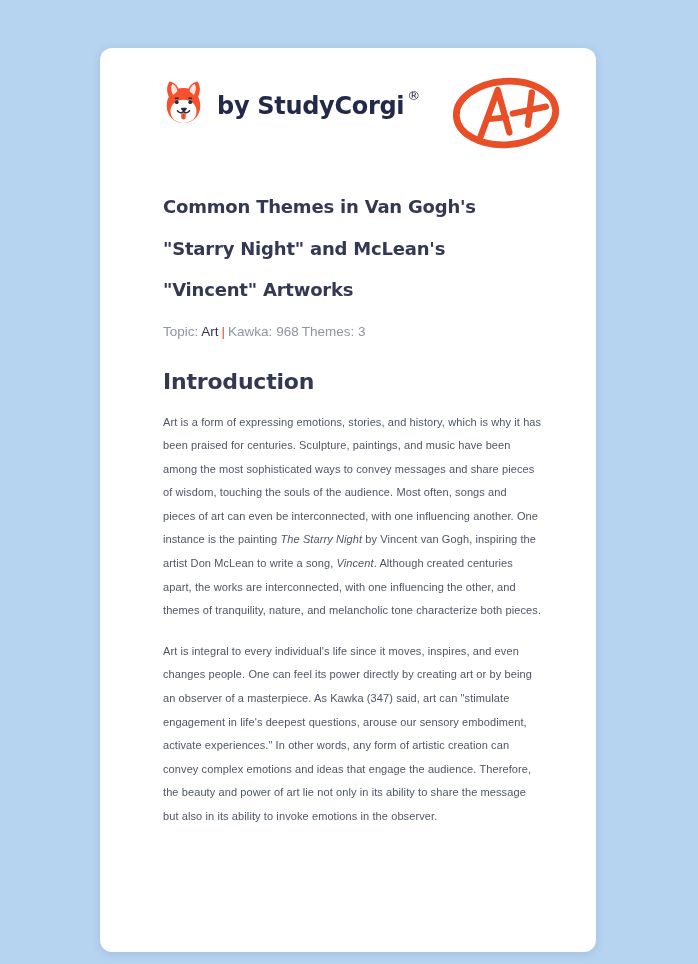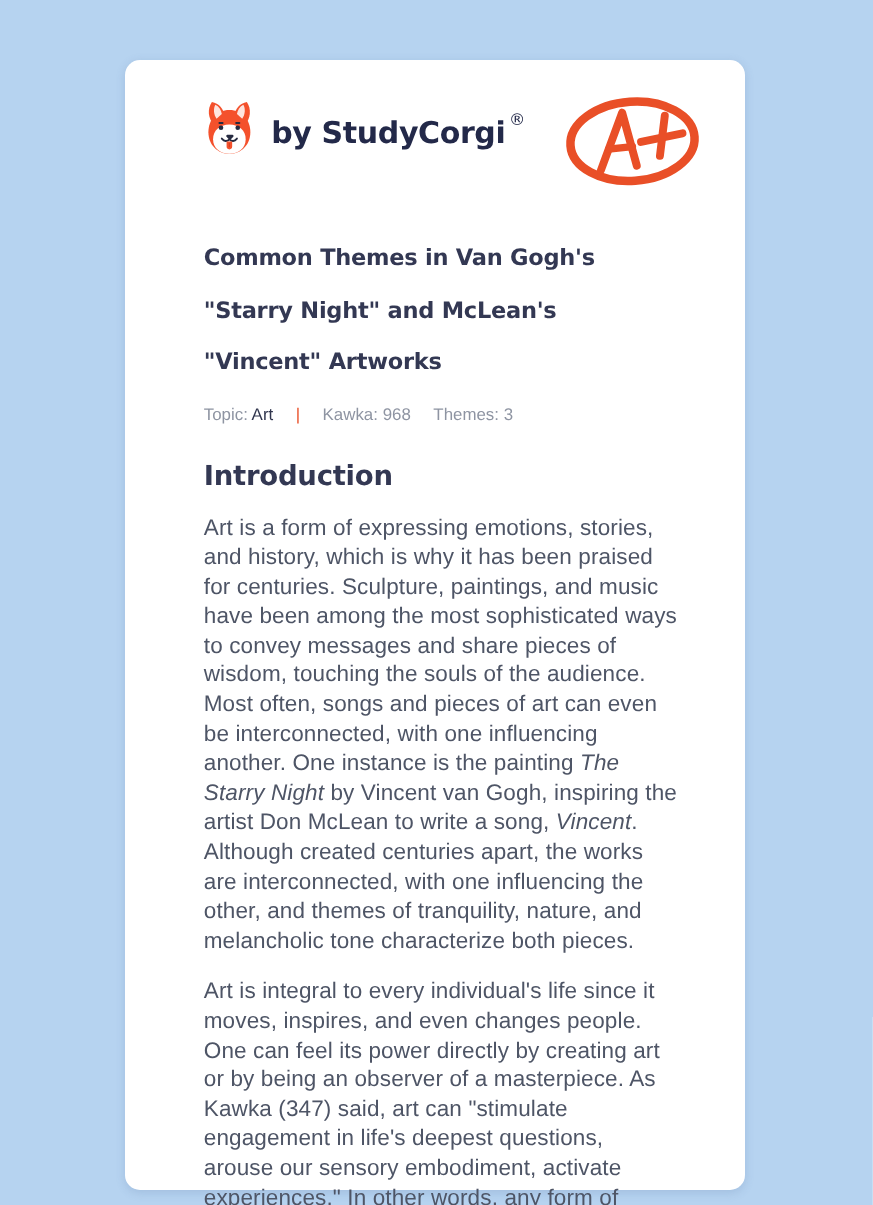--- a/index.html
+++ b/index.html
@@ -74,41 +74,41 @@
     color: var(--heading-navy);
     letter-spacing: -0.2px;
     max-width: 520px;
   }
   .meta {
     margin-top: 13px;
     font-size: 13.5px;
     color: var(--meta-gray);
     display: flex;
     align-items: center;
-    gap: 18px;
+    gap: 3px;
   }
   .meta .topic-link {
     color: #30354d;
     text-decoration: none;
     cursor: pointer;
   }
   .meta .sep { color: var(--accent-orange); }
   .meta .pair { white-space: nowrap; }
   h2.section-heading {
     margin: 30px 0 0;
     font-family: "DejaVu Sans", sans-serif;
     font-weight: 700;
     font-size: 22px;
     color: var(--heading-navy);
     letter-spacing: -0.2px;
   }
   .article-section + .article-section h2.section-heading { margin-top: 28px; }
   p.paragraph {
     margin: 17px 0 0;
-    font-size: 18px;
+    font-size: 11px;
     line-height: 23.6px;
     color: var(--body-text);
     max-width: 512px;
     letter-spacing: 0.1px;
   }
   p.paragraph .seg-italic { font-style: italic; }
 </style>
 </head>
 <body>
 

